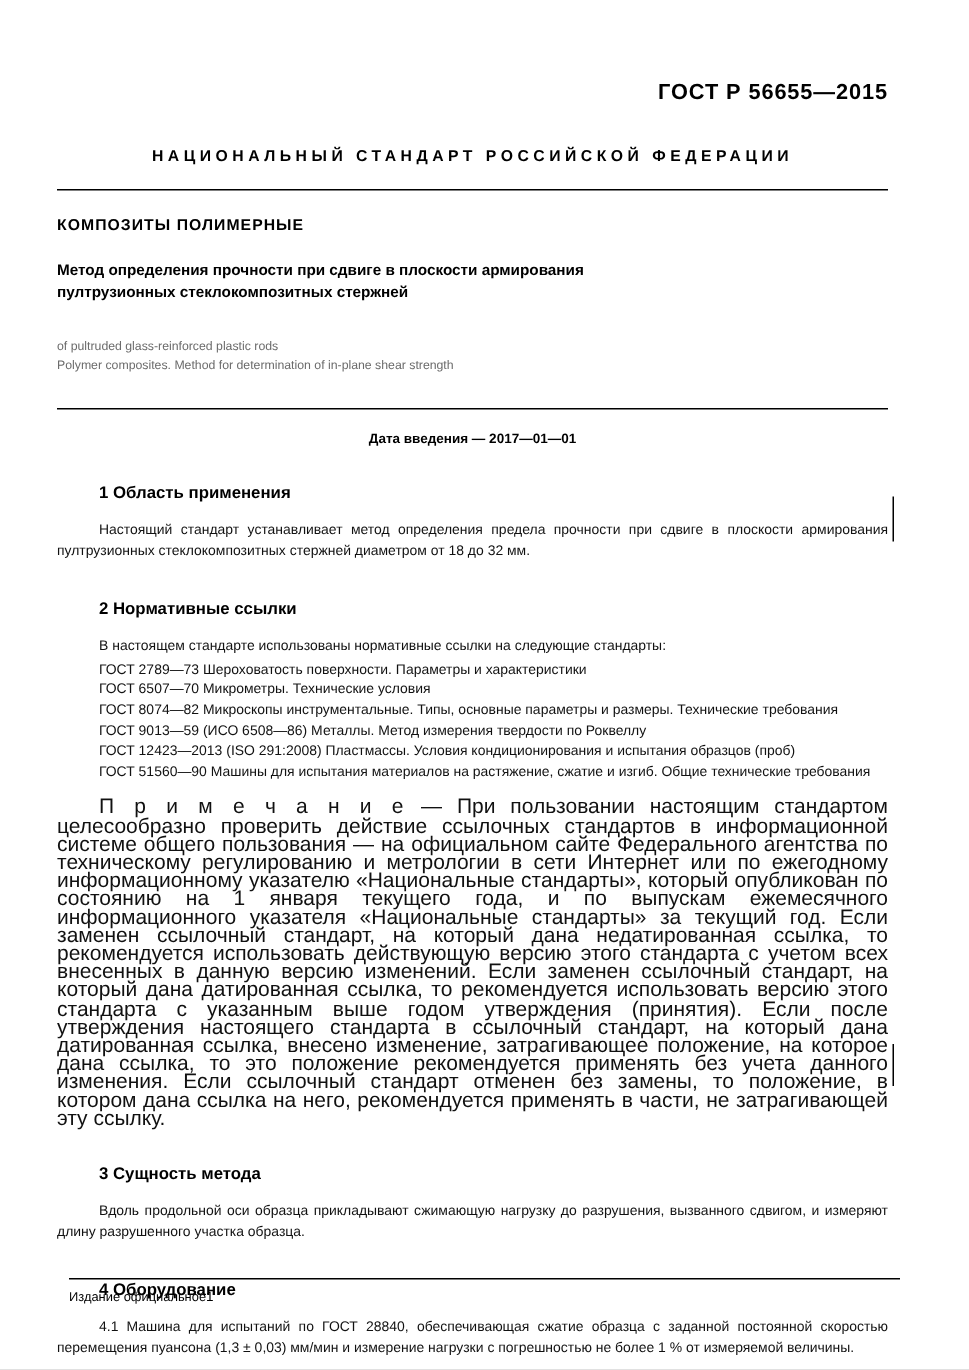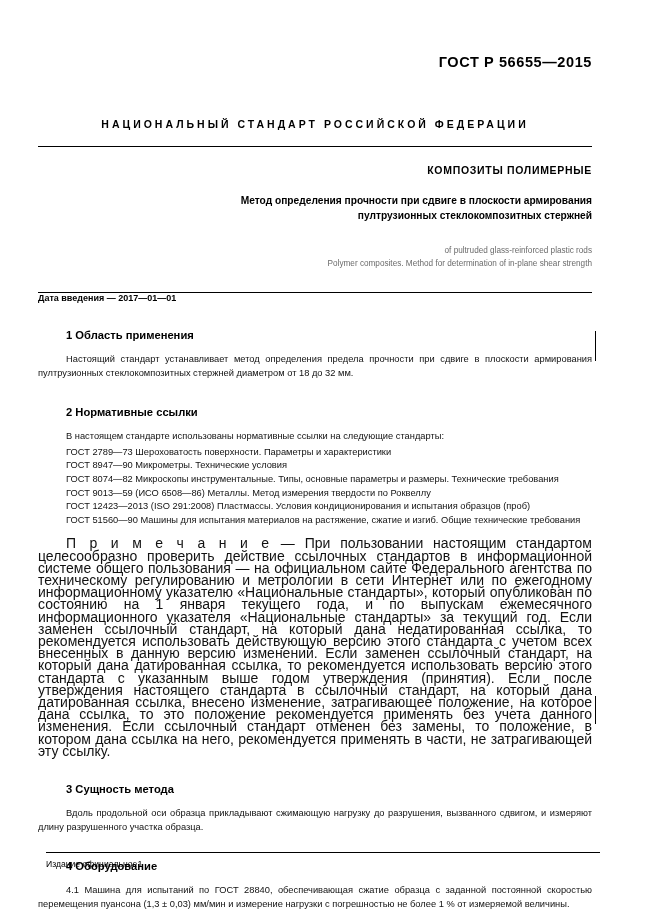--- a/index.html
+++ b/index.html
@@ -35,33 +35,33 @@
     letter-spacing: 0.6px;
     color: #000;
     margin-top: 6px;
   }
   .national-standard {
     text-align: center;
     font-family: "Liberation Sans", sans-serif;
     font-size: 10.5px;
     font-weight: bold;
     letter-spacing: 3.0px;
-    margin-top: 48px;
+    margin-top: 28px;
     color: #000;
   }
   .rule {
     border: none;
     border-top: 1px solid #000;
     margin: 0;
   }
   .rule-top {
     margin-top: 16px;
   }
   .title-block {
-    text-align: right;
+    text-align: left;
     margin-top: 17px;
   }
   .title-main {
     font-family: "Liberation Sans", sans-serif;
     font-size: 10.5px;
     font-weight: bold;
     letter-spacing: 0.7px;
   }
   .title-sub {
     font-family: "Liberation Sans", sans-serif;
@@ -74,24 +74,25 @@
     font-family: "Liberation Sans", sans-serif;
     font-size: 8.2px;
     color: #6b6b6b;
     line-height: 13px;
     margin-top: 21px;
   }
   .rule-bottom {
     margin-top: 22px;
   }
   .date-line {
-    text-align: left;
+    text-align: center;
     font-family: "Liberation Sans", sans-serif;
     font-size: 9px;
     font-weight: bold;
+    margin-top: 14px;
   }
   h2.sec {
     font-family: "Liberation Sans", sans-serif;
     font-size: 11.2px;
     font-weight: bold;
     margin: 26px 0 0 0;
     padding-left: 28px;
   }
   p.body {
     font-family: "Liberation Sans", sans-serif;
@@ -186,21 +187,21 @@
     <hr class="rule rule-bottom">
 
     <div class="date-line">Дата введения — 2017—01—01</div>
 
     <h2 class="sec">1 Область применения</h2>
     <p class="body indent">Настоящий стандарт устанавливает метод определения предела прочности при сдвиге в плоскости армирования пултрузионных стеклокомпозитных стержней диаметром от 18 до 32 мм.</p>
 
     <h2 class="sec">2 Нормативные ссылки</h2>
     <p class="body indent">В настоящем стандарте использованы нормативные ссылки на следующие стандарты:</p>
     <p class="body list-first">ГОСТ 2789—73 Шероховатость поверхности. Параметры и характеристики</p>
-    <p class="body list">ГОСТ 8947—90 Микрометры. Технические условия</p>
+    <p class="body list">ГОСТ 6507—70 Микрометры. Технические условия</p>
     <p class="body list">ГОСТ 8074—82  Микроскопы инструментальные. Типы, основные параметры и размеры. Технические требования</p>
     <p class="body list">ГОСТ 9013—59 (ИСО 6508—86) Металлы. Метод измерения твердости по Роквеллу</p>
     <p class="body list">ГОСТ 12423—2013 (ISO 291:2008) Пластмассы. Условия кондиционирования и испытания образцов (проб)</p>
     <p class="body list">ГОСТ 51560—90 Машины для испытания материалов на растяжение, сжатие и изгиб. Общие технические требования</p>
 
     <p class="note"><span class="note-label">П р и м е ч а н и е</span><span> —  При пользовании настоящим стандартом целесообразно проверить действие ссылочных стандартов в информационной системе общего пользования — на официальном сайте Федерального агентства по техническому регулированию и метрологии в сети Интернет или по ежегодному информационному указателю «Национальные стандарты», который опубликован по состоянию на 1 января текущего года, и по выпускам ежемесячного информационного указателя «Национальные стандарты» за текущий год. Если заменен ссылочный стандарт, на который дана недатированная ссылка, то рекомендуется использовать действующую версию этого стандарта с учетом всех внесенных в данную версию изменений. Если заменен ссылочный стандарт, на который дана датированная ссылка, то рекомендуется использовать версию этого стандарта с указанным выше годом утверждения (принятия). Если после утверждения настоящего стандарта в ссылочный стандарт, на который дана датированная ссылка, внесено изменение, затрагивающее положение, на которое дана ссылка, то это положение рекомендуется применять без учета данного изменения. Если ссылочный стандарт отменен без замены, то положение, в котором дана ссылка на него, рекомендуется применять в части, не затрагивающей эту ссылку.</span></p>
 
     <h2 class="sec">3  Сущность метода</h2>
     <p class="body indent">Вдоль продольной оси образца прикладывают сжимающую нагрузку до разрушения, вызванного сдвигом, и измеряют длину разрушенного участка образца.</p>
 

